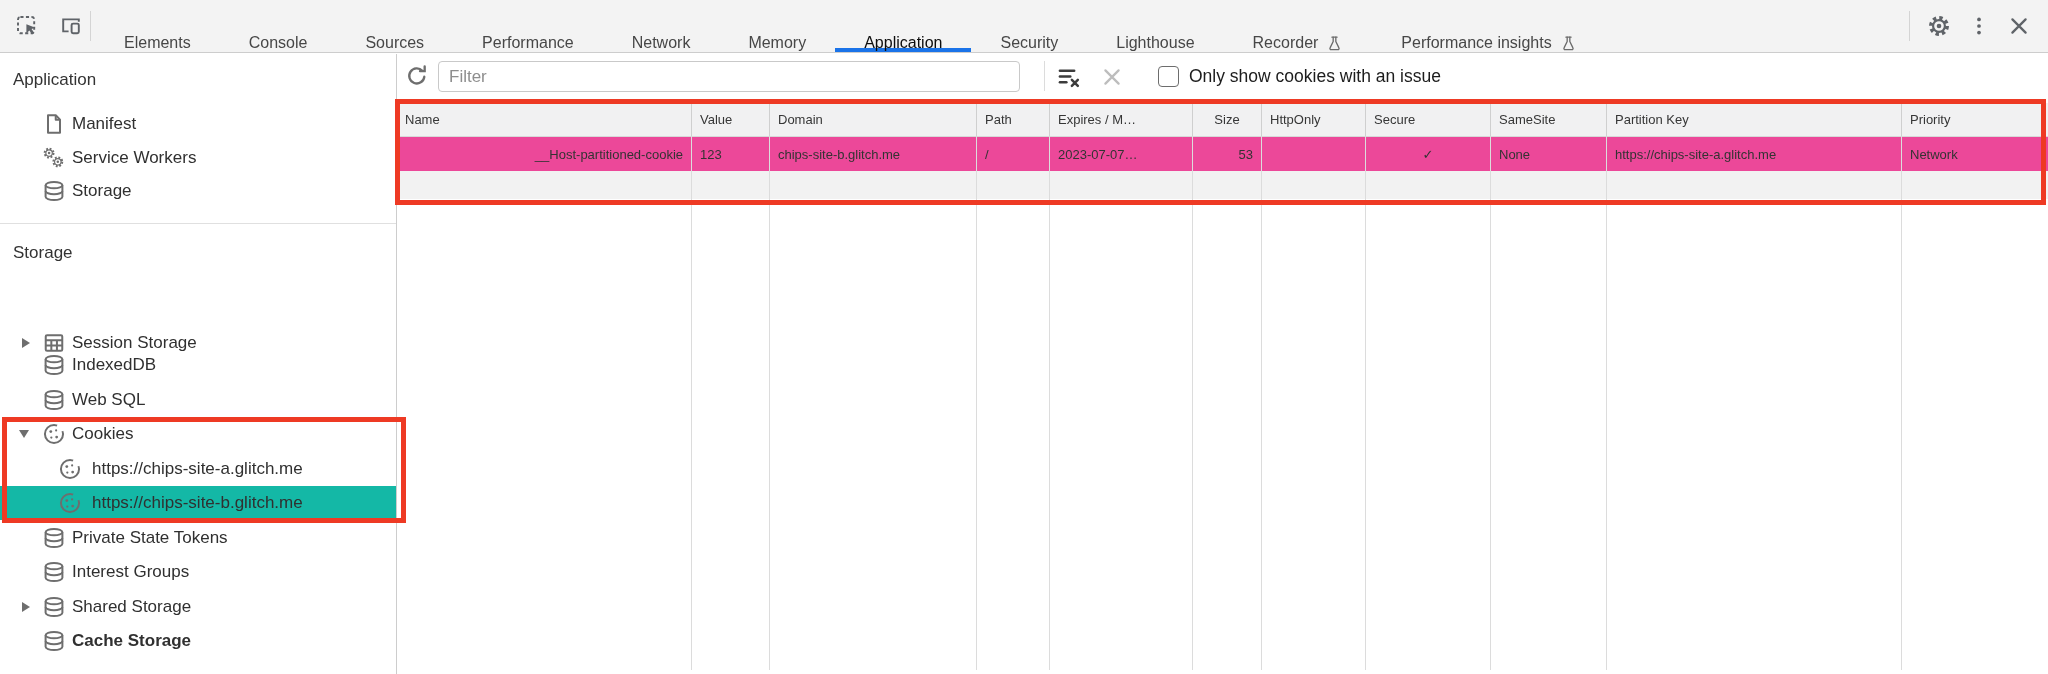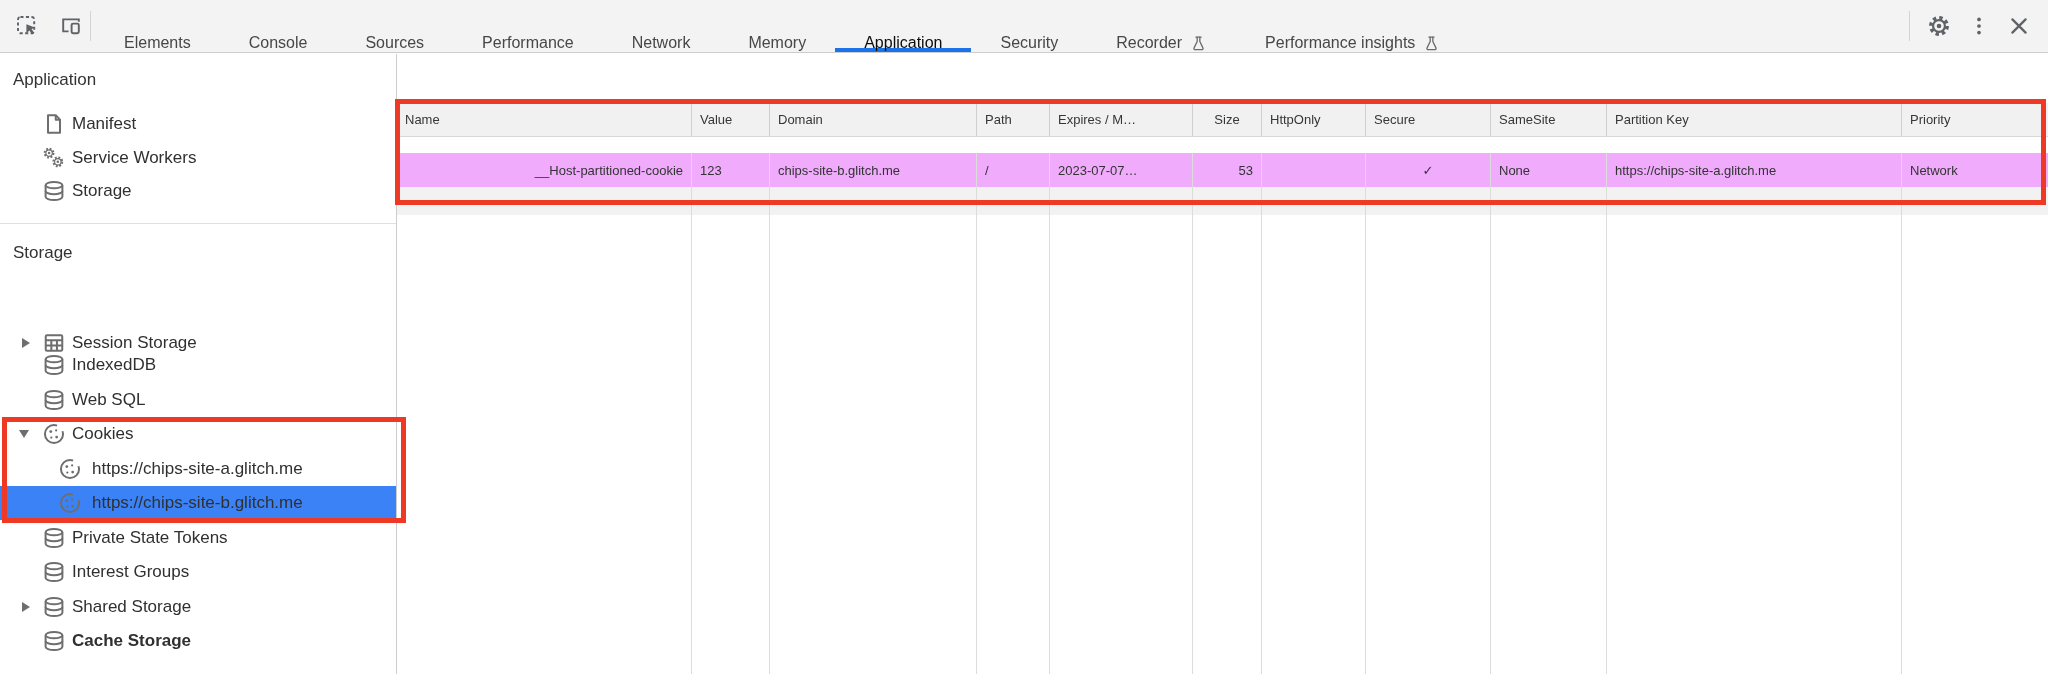--- a/index.html
+++ b/index.html
@@ -21,42 +21,42 @@
   #sidebar { left:0; top:54px; width:397px; height:620px; background:#fff; border-right:1px solid #cdcdcd; }
   .section-title { position:absolute; left:13px; font-size:17px; color:#333; }
   .tree-row { position:absolute; left:0; width:396px; height:34px; display:flex; align-items:center; font-size:17px; color:#303030; }
   .tree-row .twisty { width:0; height:0; position:absolute; }
   .twisty.collapsed { left:22px; border-left:8px solid #6e6e6e; border-top:5px solid transparent; border-bottom:5px solid transparent; }
   .twisty.expanded { left:19px; border-top:8px solid #6e6e6e; border-left:5px solid transparent; border-right:5px solid transparent; }
   .tree-ico { position:absolute; left:42px; width:24px; height:24px; color:#6e6e6e; }
   .tree-row .lbl { position:absolute; left:72px; white-space:nowrap; }
   .tree-row.child .tree-ico { left:58px; }
   .tree-row.child .lbl { left:92px; }
-  .tree-row.selected-row { background:#3b82f6; }
+  .tree-row.selected-row { background:#14b8a6; }
   #sb-divider { position:absolute; left:0; width:396px; height:1px; background:#e0e0e0; }
 
   
   #main { left:397px; top:54px; width:1651px; height:620px; background:#fff; }
   #cookie-toolbar { position:absolute; left:0; top:0; width:1651px; height:45px; background:#fff; }
   #refresh-btn { position:absolute; left:7px; top:9px; width:27px; height:27px; color:#6e6e6e; }
   #filter-input { position:absolute; left:41px; top:7px; width:582px; height:31px; border:1px solid #c9c9c9; border-radius:4px; font-size:17px; padding:0 10px; color:#333; outline:none; font-family:"Liberation Sans", sans-serif; }
   #filter-input::placeholder { color:#8e8e8e; }
   #tb-sep { position:absolute; left:647px; top:7px; width:1px; height:30px; background:#dcdcdc; }
   #clear-filter-btn { position:absolute; left:659px; top:10px; width:26px; height:26px; color:#3c3c3c; }
   #delete-btn { position:absolute; left:703px; top:11px; width:24px; height:24px; color:#bdbdbd; }
   #issue-checkbox { position:absolute; left:761px; top:12px; width:21px; height:21px; appearance:none; -webkit-appearance:none; border:1.6px solid #6d6d6d; border-radius:4px; background:#fff; }
   #issue-label { position:absolute; left:792px; top:12px; font-size:17.5px; color:#1c1c1c; white-space:nowrap; }
 
   
   #grid { position:absolute; left:0; top:49px; width:1651px; }
   .tr { display:flex; }
   .td { border-right:1px solid #dcdcdc; padding:0 8px; display:flex; align-items:center; font-size:13px; color:#333; overflow:hidden; white-space:nowrap; }
   .tr.head { height:34px; background:#f1f1f2; border-bottom:1px solid #d8d8d8; }
   .tr.head .td { border-right:1px solid #cfcfcf; color:#363636; }
-  .tr.data { height:34px; background:#f0abfc;margin-top:16px; }
+  .tr.data { height:34px; background:#ec4899; }
   .tr.stripe { height:28px; background:#f2f2f2; }
   .tr.filler { height:471px; background:#fff; }
   .c0{width:295px;} .c1{width:78px;} .c2{width:207px;} .c3{width:73px;} .c4{width:143px;}
   .c5{width:69px;} .c6{width:104px;} .c7{width:125px;} .c8{width:116px;} .c9{width:295px;} .c10{width:146px; border-right:none !important;}
   .ar { justify-content:flex-end; }
   .ac { justify-content:center; }
 
   
   .redbox { position:absolute; border:5px solid #ee3a24; pointer-events:none; background:transparent; }
   #redbox-table { left:395px; top:99px; width:1651px; height:106px; }
@@ -191,20 +191,23 @@
     <div class="tab">
         <span>Memory</span>
       </div>
     <div class="tab selected">
         <span>Application</span>
       </div>
     <div class="tab">
         <span>Security</span>
       </div>
     <div class="tab">
+        <span>Lighthouse</span>
+      </div>
+    <div class="tab">
         <span>Recorder</span>
         <span class="flask">
           <svg width="17" height="17">
             <use href="#i-flask"></use>
           </svg>
         </span>
       </div>
     <div class="tab">
         <span>Performance insights</span>
         <span class="flask">
@@ -347,20 +350,41 @@
         <svg width="24" height="24">
           <use href="#i-db"></use>
         </svg>
       </span>
     <span class="lbl">Cache Storage</span>
   </div>
 </div>
 
 <div id="main" class="abs">
 
+  <div id="cookie-toolbar">
+    <div id="refresh-btn">
+        <svg width="26" height="26">
+          <use href="#i-refresh"></use>
+        </svg>
+      </div>
+    <input id="filter-input" type="text" placeholder="Filter" style="">
+    <div id="tb-sep"></div>
+    <div id="clear-filter-btn">
+        <svg width="26" height="26">
+          <use href="#i-clearfilter"></use>
+        </svg>
+      </div>
+    <div id="delete-btn">
+        <svg width="24" height="24">
+          <use href="#i-x"></use>
+        </svg>
+      </div>
+    <input id="issue-checkbox" type="checkbox" style="">
+    <label id="issue-label" for="issue-checkbox">Only show cookies with an issue</label>
+  </div>
 
   <div id="grid">
     <div class="tr head">
       <div class="td c0">Name</div>
       <div class="td c1">Value</div>
       <div class="td c2">Domain</div>
       <div class="td c3">Path</div>
       <div class="td c4">Expires / M…</div>
       <div class="td c5 ac">Size</div>
       <div class="td c6">HttpOnly</div>

